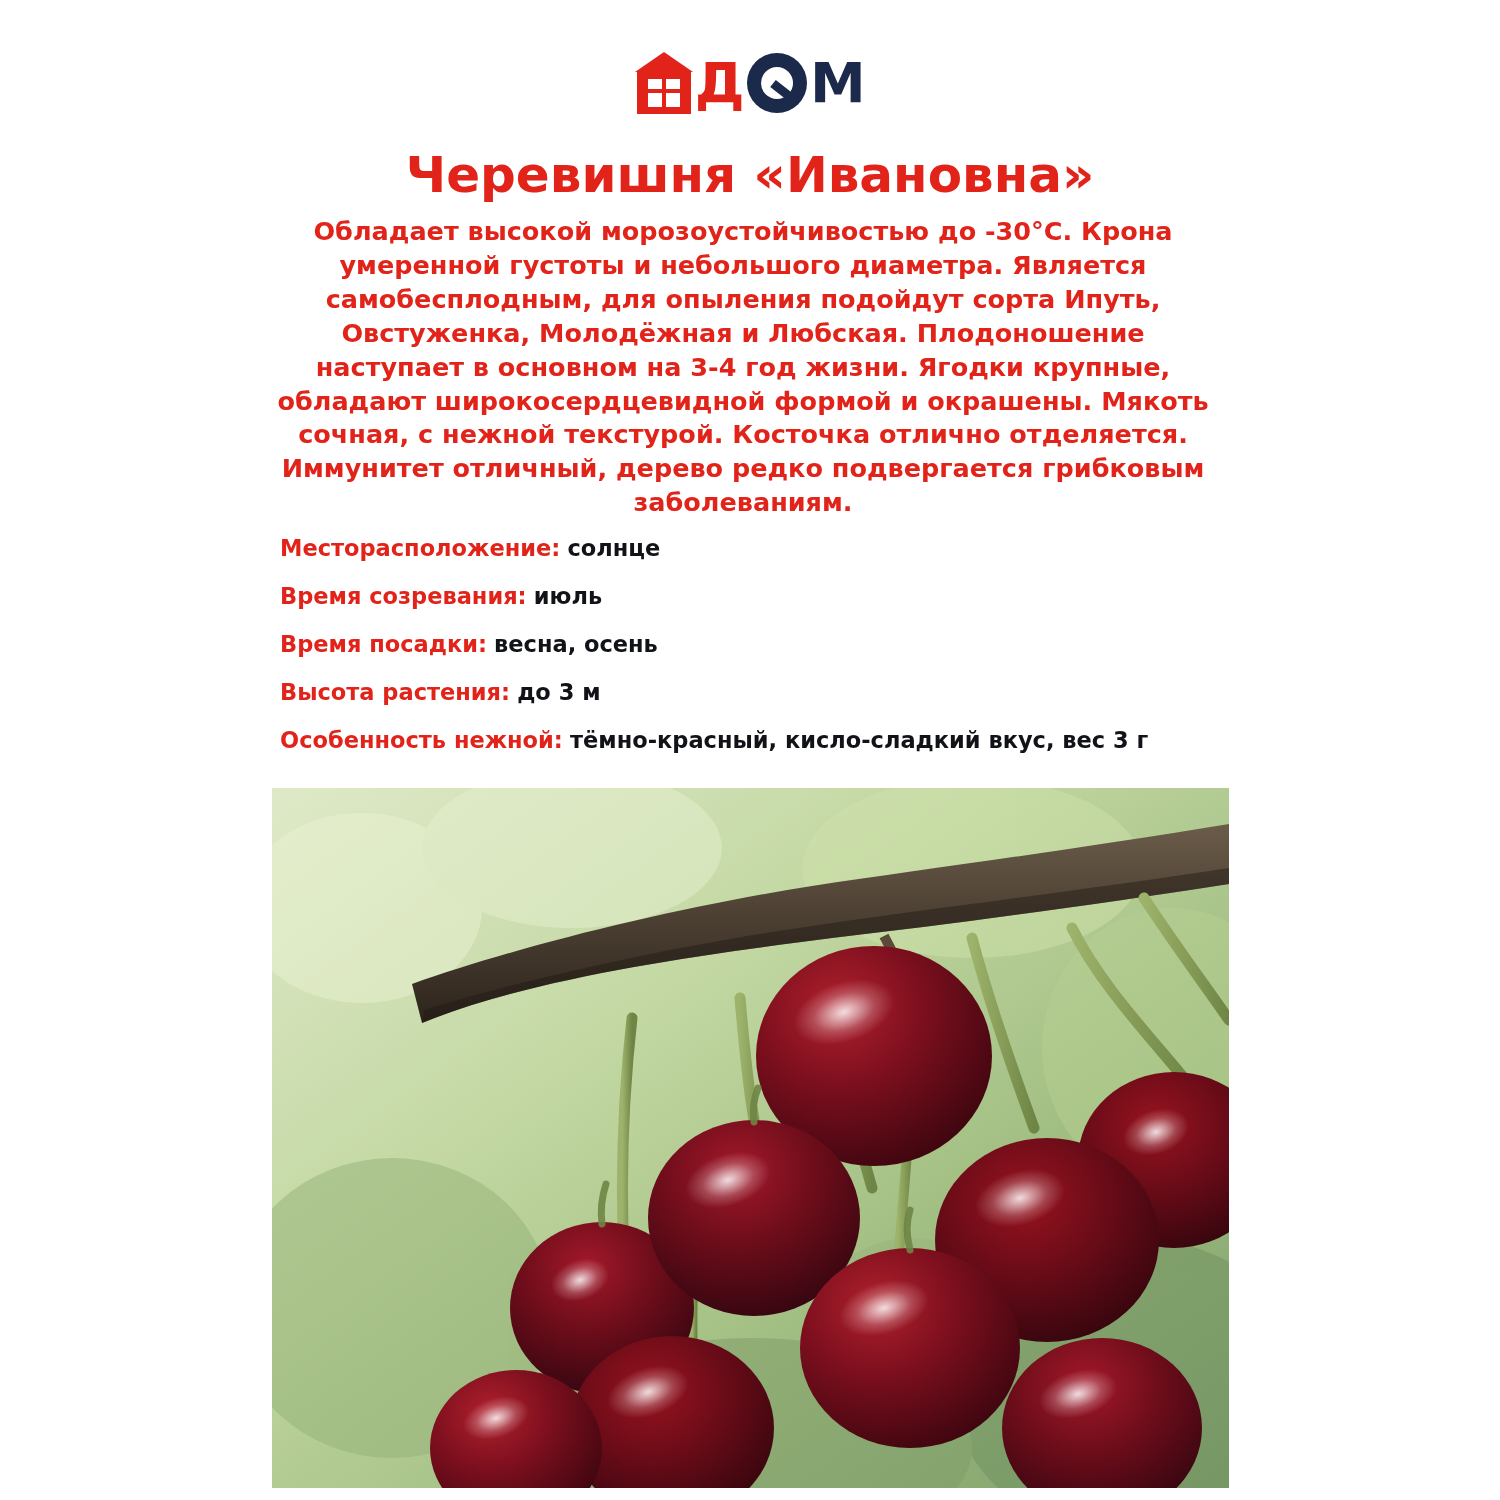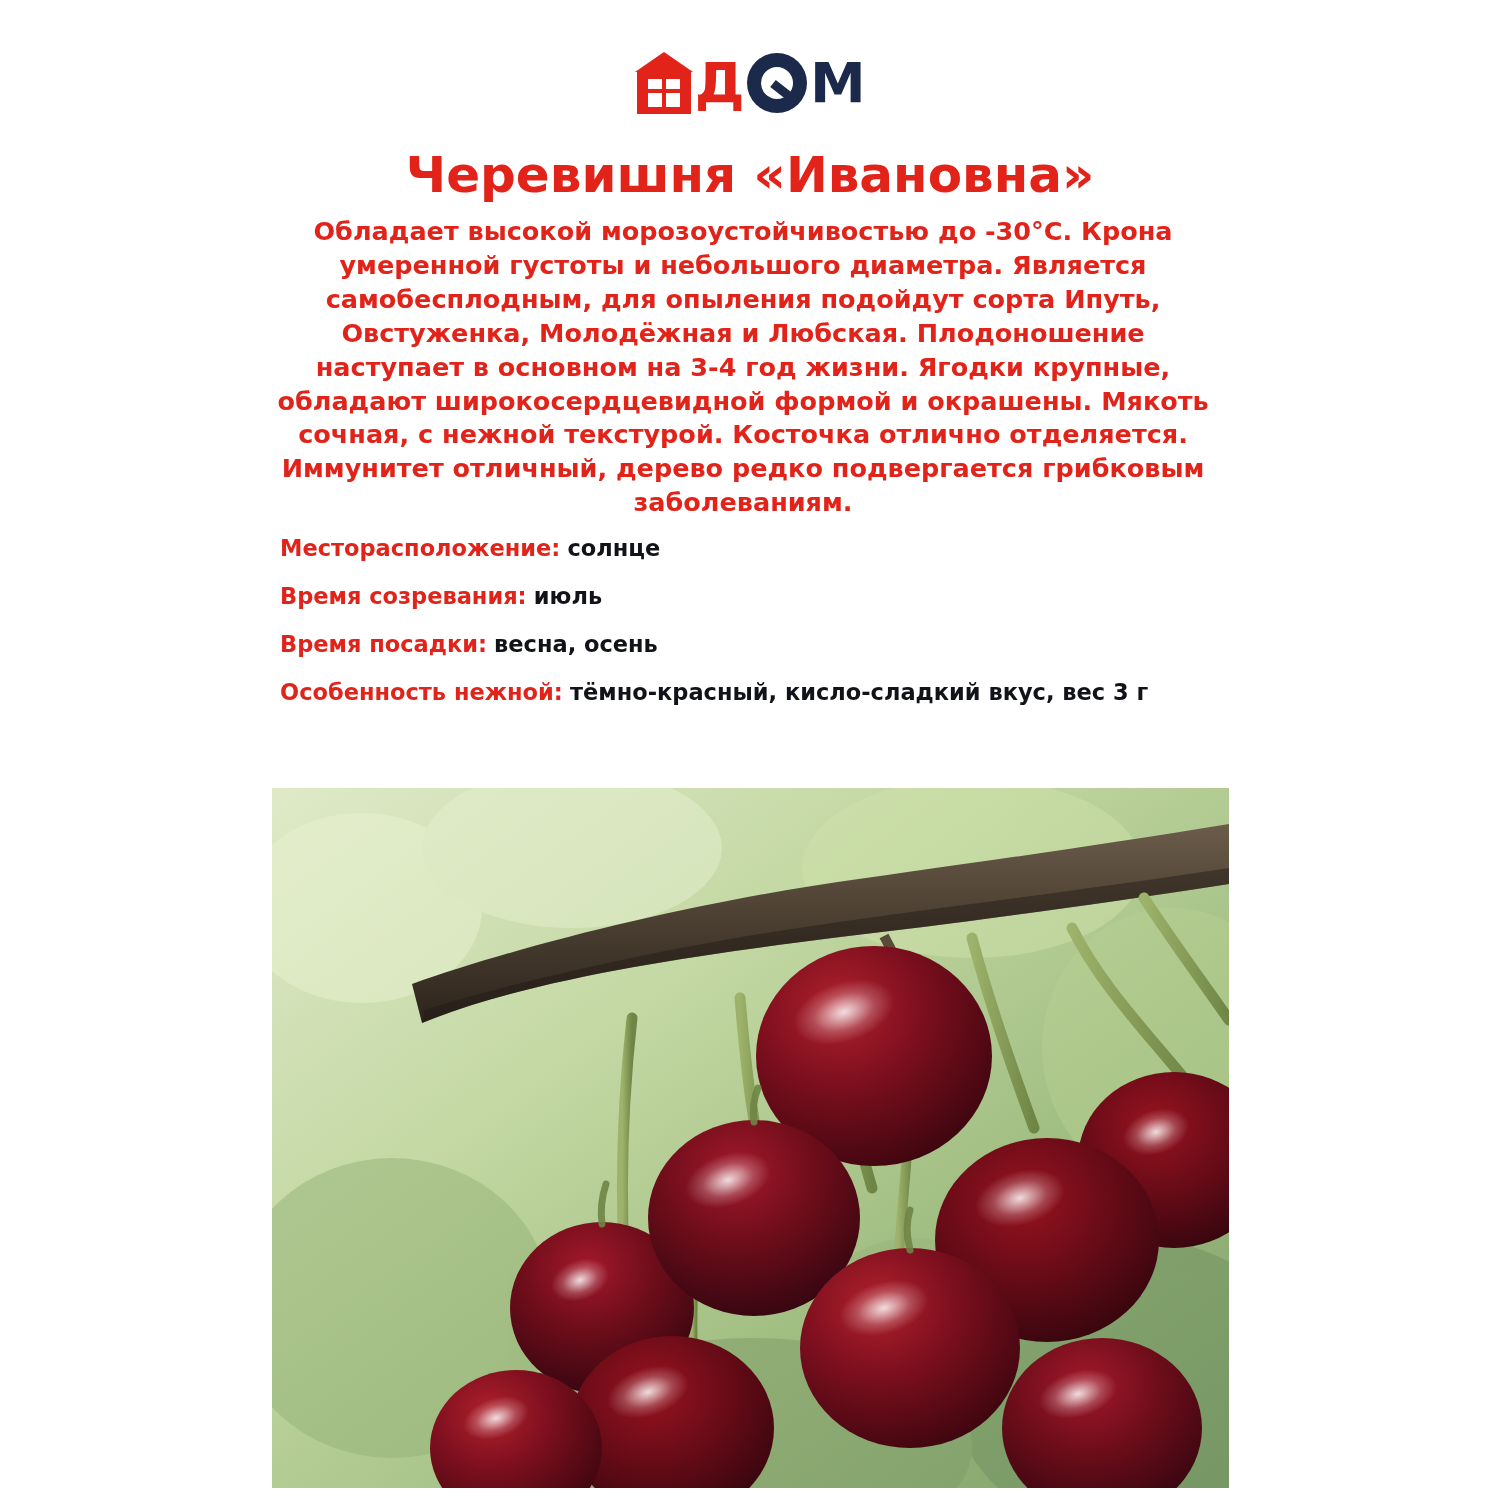--- a/index.html
+++ b/index.html
@@ -222,20 +222,24 @@
       <span class="spec-label">Месторасположение:</span>
       <span class="spec-value">солнце</span>
     </div>
     <div class="spec-row">
       <span class="spec-label">Время созревания:</span>
       <span class="spec-value">июль</span>
     </div>
     <div class="spec-row">
       <span class="spec-label">Время посадки:</span>
       <span class="spec-value">весна, осень</span>
+    </div>
+    <div class="spec-row">
+      <span class="spec-label">Высота растения:</span>
+      <span class="spec-value">до 3 м</span>
     </div>
     <div class="spec-row">
       <span class="spec-label">Особенность нежной:</span>
       <span class="spec-value">тёмно-красный, кисло-сладкий вкус, вес 3 г</span>
     </div>
   </div>
 
   <div class="photo">
     <svg viewBox="0 0 957 700" preserveAspectRatio="xMidYMid slice">
       <defs>

